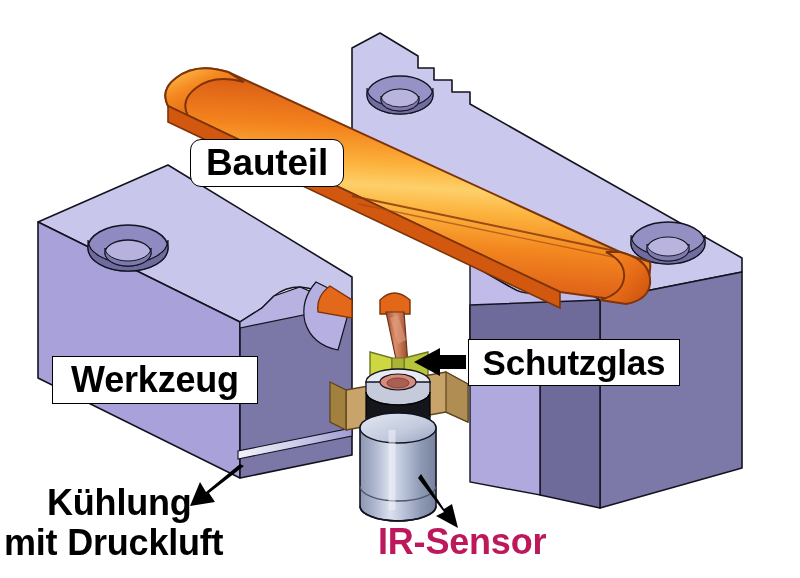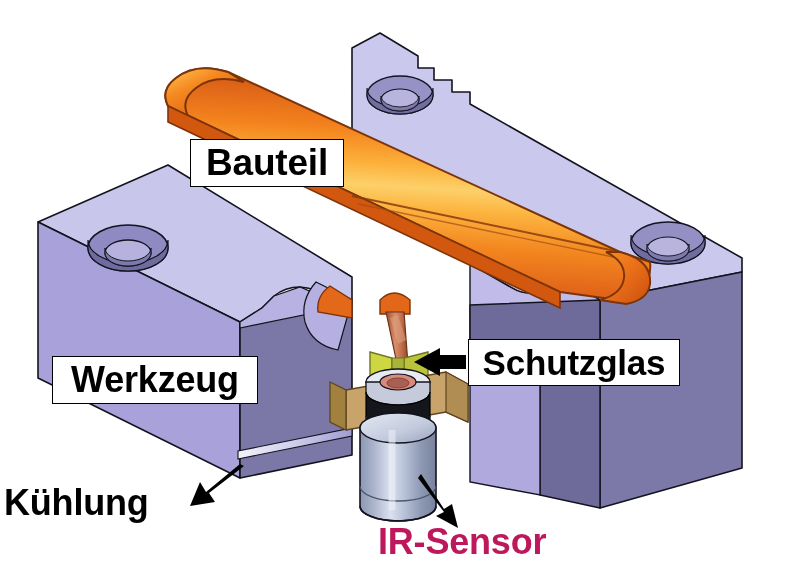--- a/index.html
+++ b/index.html
@@ -46,20 +46,21 @@
     background: transparent;
     border: none;
     display: block;
   }
   #label-bauteil {
     left: 190px;
     top: 139px;
     width: 154px;
     height: 48px;
     font-size: 37px;
+    border-radius: 11px;
   }
   #label-werkzeug {
     left: 52px;
     top: 356px;
     width: 206px;
     height: 48px;
     font-size: 36px;
   }
   #label-schutzglas {
     left: 468px;
@@ -67,21 +68,21 @@
     width: 212px;
     height: 47px;
     font-size: 35px;
   }
   #label-kuehlung {
     left: 4px;
     top: 485px;
     font-size: 36px;
     color: #000000;
   }
-  #label-kuehlung .l1 { display: block; }
+  #label-kuehlung .l1 { display: block; margin-left: 43px; }
   #label-kuehlung .l2 { display: block; margin-top: 3px; }
   #label-irsensor {
     left: 378px;
     top: 524px;
     font-size: 36px;
     color: #be185d;
   }
 </style>
 </head>
 <body>
@@ -287,17 +288,18 @@
   </svg>
 
   <div class="callout boxed" id="label-bauteil">Bauteil</div>
 
   <div class="callout boxed" id="label-schutzglas">Schutzglas</div>
 
   <div class="callout boxed" id="label-werkzeug">Werkzeug</div>
 
   <div class="callout plain" id="label-kuehlung">
     <span class="l1">Kühlung</span>
+    <span class="l2">mit Druckluft</span>
   </div>
 
   <div class="callout plain" id="label-irsensor">IR-Sensor</div>
 
 </div>
 
 </body></html>

